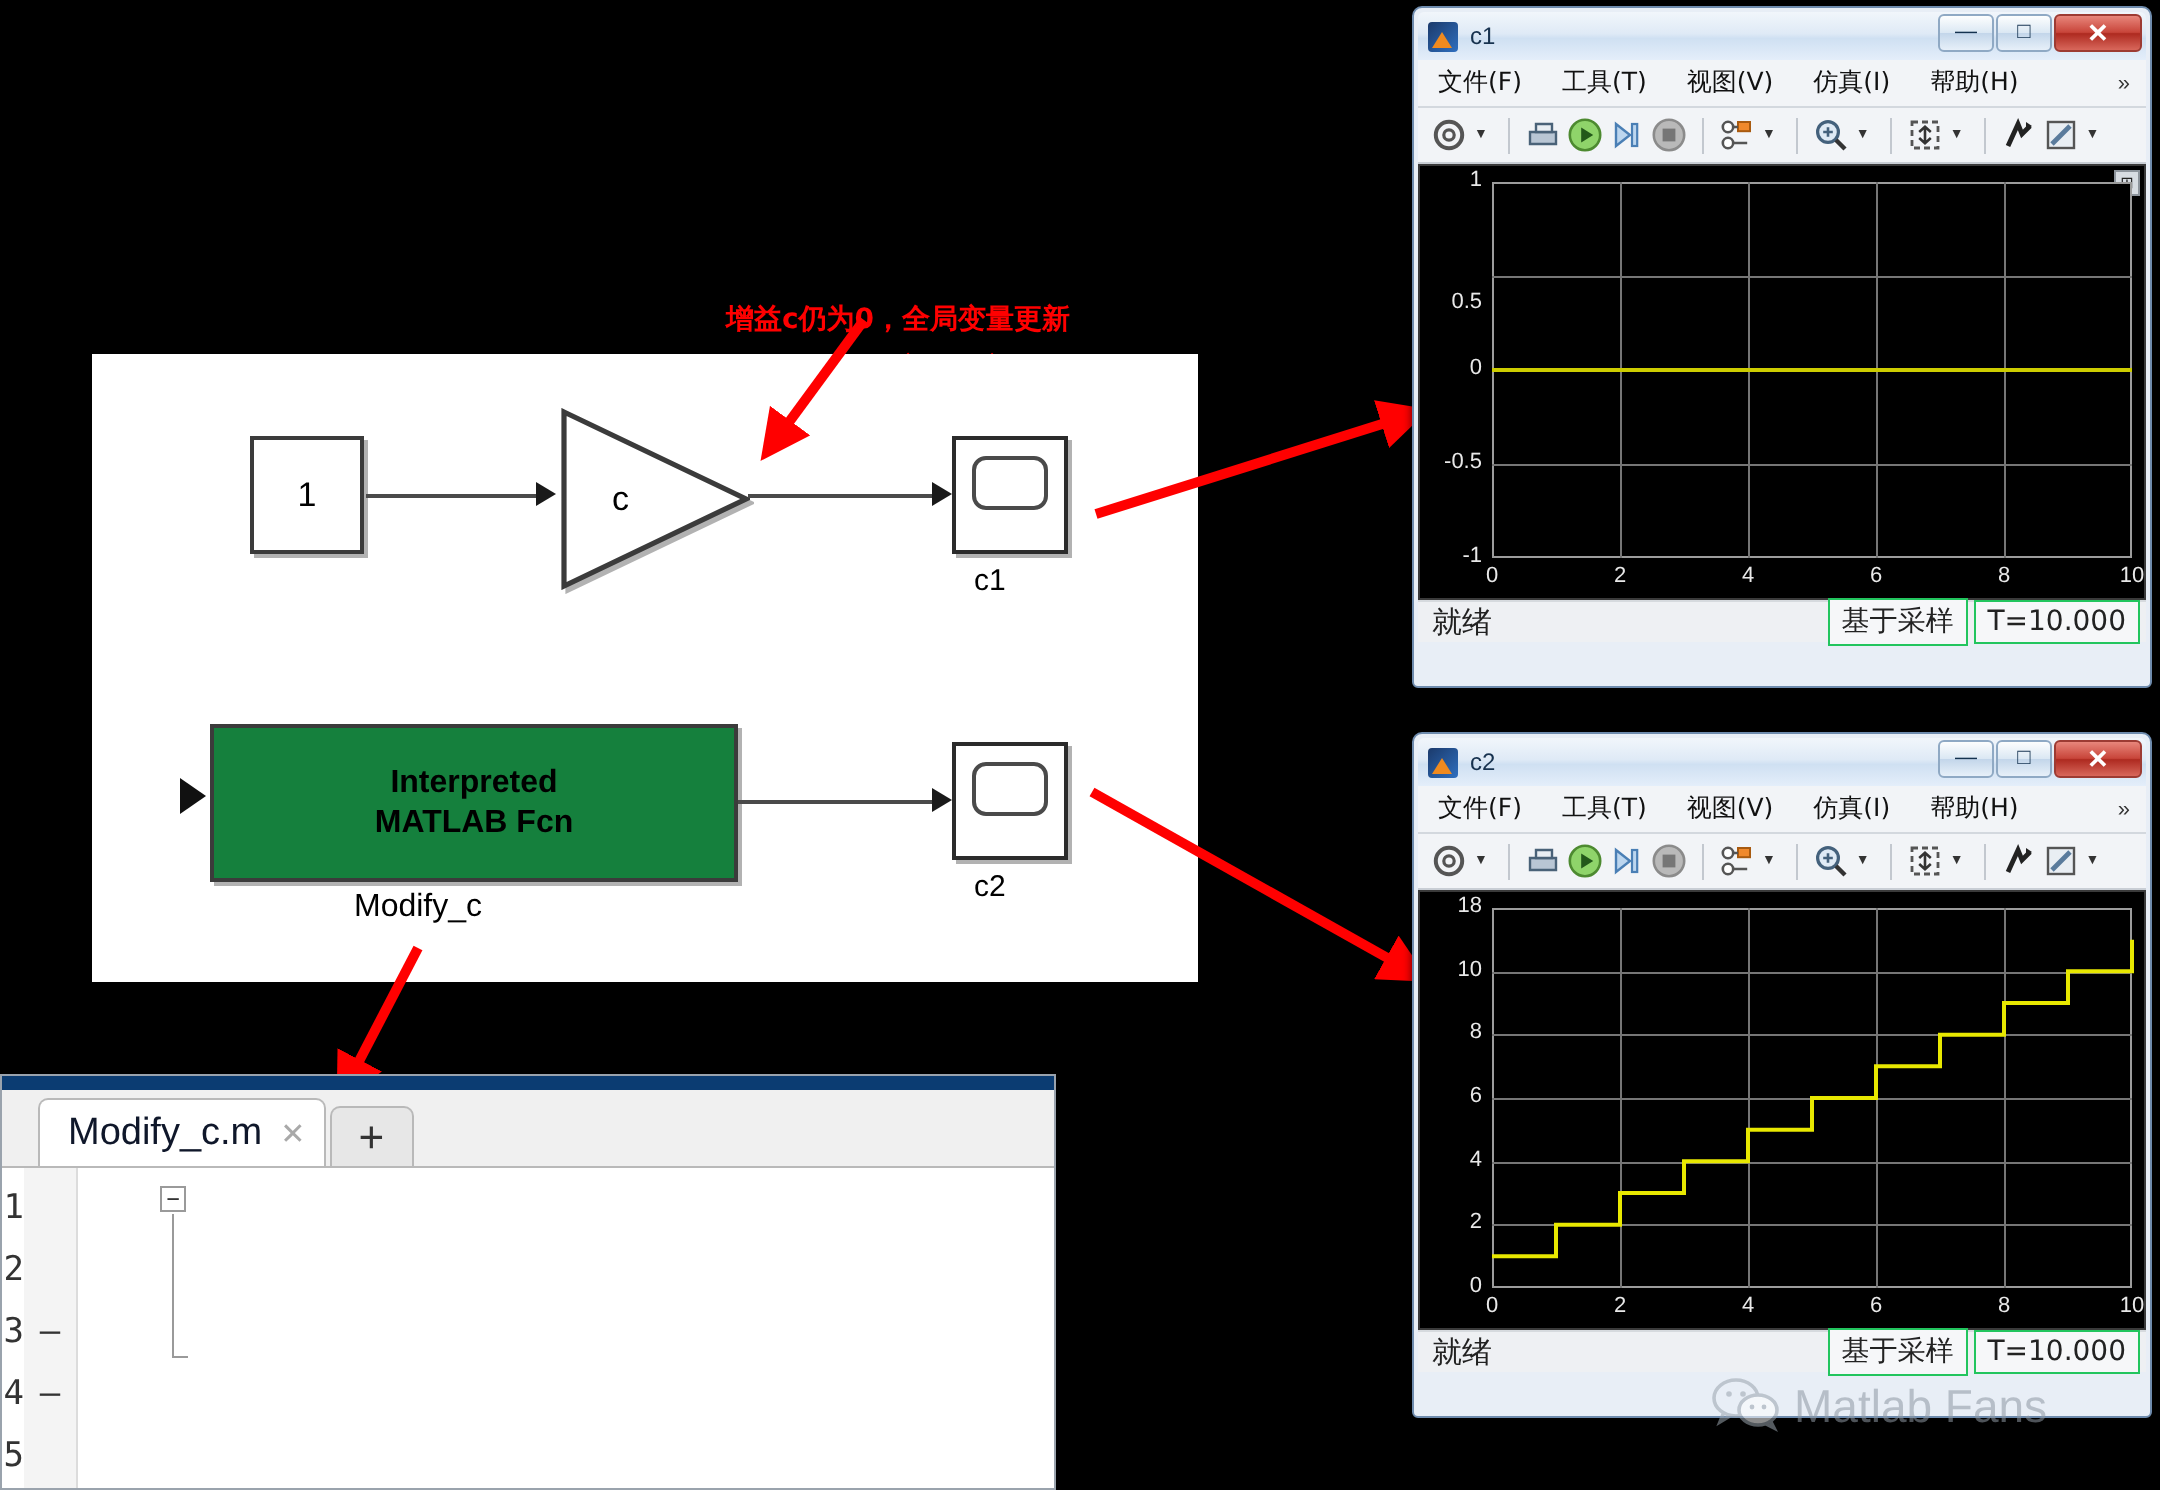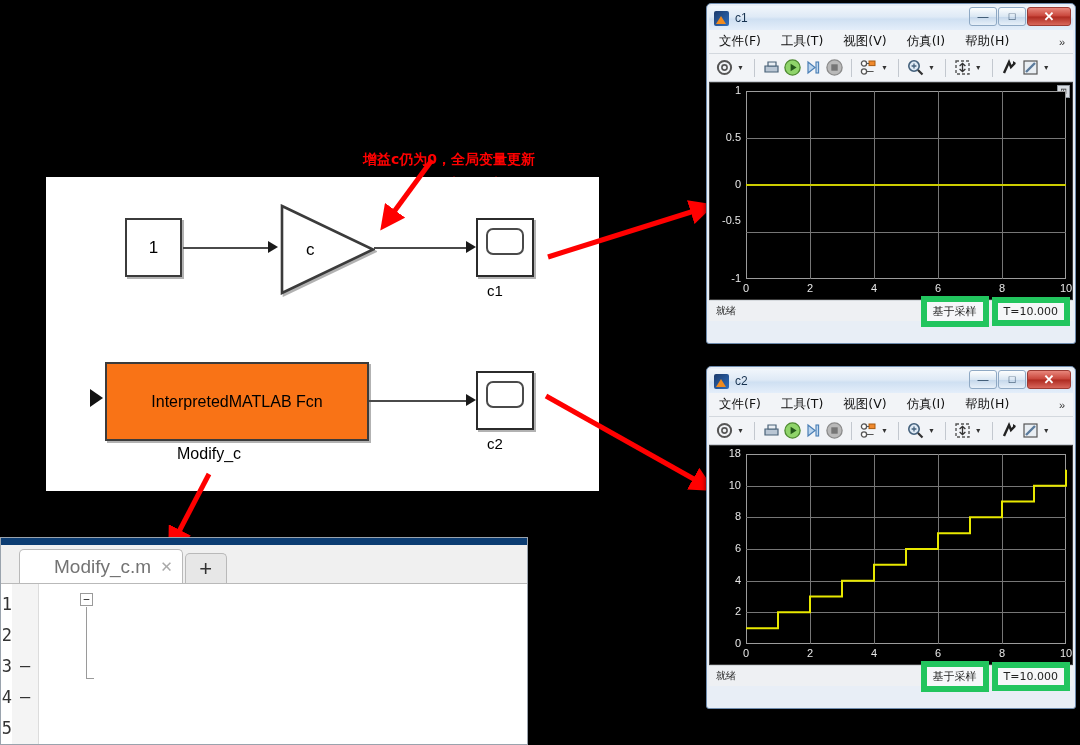--- a/index.html
+++ b/index.html
@@ -70,25 +70,26 @@
     position: absolute; left: 8px; top: 8px; right: 8px; height: 27px;
     border: 2px solid #4a4a4a; border-radius: 7px; background: #fff;
   }
   #scope1-block { left: 430px; top: 41px; }
   #scope2-block { left: 430px; top: 194px; }
   #scope1-label { left: 441px; top: 105px; font-size: 15px; }
   #scope2-label { left: 441px; top: 258px; font-size: 15px; }
   
   #fcn-block {
     position: absolute; left: 59px; top: 185px; width: 264px; height: 79px;
-    background: #f97316; border: 2px solid #3b3b3b;
+    background: #15803d; border: 2px solid #3b3b3b;
     box-shadow: 2px 2px 0 rgba(0,0,0,.30);
-    display: flex; 
+    display: flex; flex-direction: column;
     align-items: center; justify-content: center;
     line-height: 1.25;
+    font-weight: bold;
   }
   #fcn-block span { font-size: 16px; color: #000; }
   #fcn-label { left: 131px; top: 268px; font-size: 16px; }
   #fcn-inport {
     position: absolute; left: 44px; top: 212px;
     width: 0; height: 0;
     border-top: 9px solid transparent; border-bottom: 9px solid transparent;
     border-left: 13px solid #111;
   }
 
@@ -164,27 +165,27 @@
     font-family: "Liberation Sans", sans-serif;
   }
   .ylab { text-align: right; }
   .gridline { position: absolute; background: #767676; }
   .trace { position: absolute; left: 0; top: 0; }
   .statusbar {
     height: 21px; background: #eef0f3; border-top: 1px solid #d6dade;
     display: flex; align-items: center; position: relative;
   }
   .status-text {
-    font-size: 10px; color: #222; margin-left: 7px;
+    font-size: 15px; color: #222; margin-left: 7px;
     font-family: Liberation Mono, monospace;
   }
   .status-right { position: absolute; right: 3px; display: flex; align-items: center; gap: 3px; }
   .status-cell {
-    font-size: 11px; color: #222; padding: 2px 6px;
-    border: 6px solid #22c55e; background: #f6f7f9;
+    font-size: 14px; color: #222; padding: 2px 6px;
+    border: 1px solid #22c55e; background: #f6f7f9;
     font-family: "DejaVu Sans","Liberation Sans", sans-serif;
   }
   .maxbtn {
     position: absolute; right: 2px; top: 2px; width: 13px; height: 13px;
     background: #d7dce2; border: 1px solid #8d949c; font-size: 8px;
     display: flex; align-items: center; justify-content: center; color: #222;
   }
 
   
   #editor {
@@ -196,21 +197,21 @@
   #editor-tabrow {
     height: 39px; background: #f0f0f0;
     border-bottom: 1px solid #b9b9b9;
     display: flex; align-items: flex-end; padding-left: 18px;
   }
   .etab {
     height: 34px; display: flex; align-items: center;
     padding: 0 9px 0 14px; border: 1px solid #b9b9b9; border-bottom: none;
     border-radius: 5px 5px 0 0; background: #fff; gap: 9px;
   }
-  #tab-name { font-size: 19px; color: #737373; font-family: "Liberation Sans", sans-serif; margin-left: 20px; }
+  #tab-name { font-size: 19px; color: #0f172a; font-family: "Liberation Sans", sans-serif; }
   #tab-close { font-size: 15px; color: #a9a9a9; }
   #tab-new {
     height: 30px; width: 42px; margin-left: 2px;
     border: 1px solid #b9b9b9; border-bottom: none; border-radius: 5px 5px 0 0;
     background: #e7e7e7; display: flex; align-items: center; justify-content: center;
     font-size: 22px; color: #333;
   }
   #editor-body { position: relative; height: 162px; background: #fff; display: flex; }
   #gutter-num {
     width: 11px; background: #fff; padding-top: 5px;
@@ -406,25 +407,25 @@
       </div>
       <div class="tb-caret">▼</div>
     </div>
 
     <div class="plot-wrap">
       <div class="plot-area" id="plot-c1" style="width:362px;height:216px;">
         <div class="maxbtn">⊞</div>
       <div style="position: absolute; left: 36px; top: 8px; width: 320px; height: 188px; border: 1px solid rgb(156, 156, 156); background: rgb(0, 0, 0);"></div>
           <div class="axis-label ylab" style="left: 0px; top: 189px; width: 31px;">-1</div>
           <div class="gridline" style="left: 36px; top: 149px; width: 320px; height: 1px;"></div>
-          <div class="axis-label ylab" style="left: 0px; top: 131px; width: 31px;">-0.5</div>
+          <div class="axis-label ylab" style="left: 0px; top: 142px; width: 31px;">-0.5</div>
           <div class="gridline" style="left: 36px; top: 102px; width: 320px; height: 1px;"></div>
           <div class="axis-label ylab" style="left: 0px; top: 95px; width: 31px;">0</div>
           <div class="gridline" style="left: 36px; top: 55px; width: 320px; height: 1px;"></div>
-          <div class="axis-label ylab" style="left: 0px; top: 48px; width: 31px;">0.5</div>
+          <div class="axis-label ylab" style="left: 0px; top: 62px; width: 31px;">0.5</div>
           <div class="axis-label ylab" style="left: 0px; top: 1px; width: 31px;">1</div>
           <div class="axis-label" style="left: 24px; top: 199px; width: 24px; text-align: center;">0</div>
           <div class="gridline" style="left: 100px; top: 8px; width: 1px; height: 188px;"></div>
           <div class="axis-label" style="left: 88px; top: 199px; width: 24px; text-align: center;">2</div>
           <div class="gridline" style="left: 164px; top: 8px; width: 1px; height: 188px;"></div>
           <div class="axis-label" style="left: 152px; top: 199px; width: 24px; text-align: center;">4</div>
           <div class="gridline" style="left: 228px; top: 8px; width: 1px; height: 188px;"></div>
           <div class="axis-label" style="left: 216px; top: 199px; width: 24px; text-align: center;">6</div>
           <div class="gridline" style="left: 292px; top: 8px; width: 1px; height: 188px;"></div>
           <div class="axis-label" style="left: 280px; top: 199px; width: 24px; text-align: center;">8</div>
@@ -605,14 +606,27 @@
           <div>&nbsp;</div>
         </div>
       <div id="code">
         <div id="fold-marker">−</div>
         <div id="fold-bar"></div>
         <div id="fold-foot"></div>
       <div style="padding-left: 56px; position: relative;"></div></div>
     </div>
   </div>
 
+  <div id="watermark">
+    <svg width="36" height="30" viewBox="0 0 36 30">
+      <ellipse cx="13" cy="11" rx="11" ry="9" fill="none" stroke="#9aa4ae" stroke-width="1.8"></ellipse>
+      <path d="M7 18 L5 23 L10 20" fill="none" stroke="#9aa4ae" stroke-width="1.8"></path>
+      <circle cx="9.5" cy="9" r="1.4" fill="#9aa4ae"></circle>
+      <circle cx="16.5" cy="9" r="1.4" fill="#9aa4ae"></circle>
+      <ellipse cx="24" cy="17" rx="9.5" ry="7.5" fill="#fff" stroke="#9aa4ae" stroke-width="1.8"></ellipse>
+      <circle cx="21" cy="15.5" r="1.2" fill="#9aa4ae"></circle>
+      <circle cx="27" cy="15.5" r="1.2" fill="#9aa4ae"></circle>
+      <path d="M30 22 L32 26 L28 24" fill="none" stroke="#9aa4ae" stroke-width="1.8"></path>
+    </svg>
+    <span id="wm-text">Matlab Fans</span>
+  </div>
 
 </div>
 
 </body></html>

